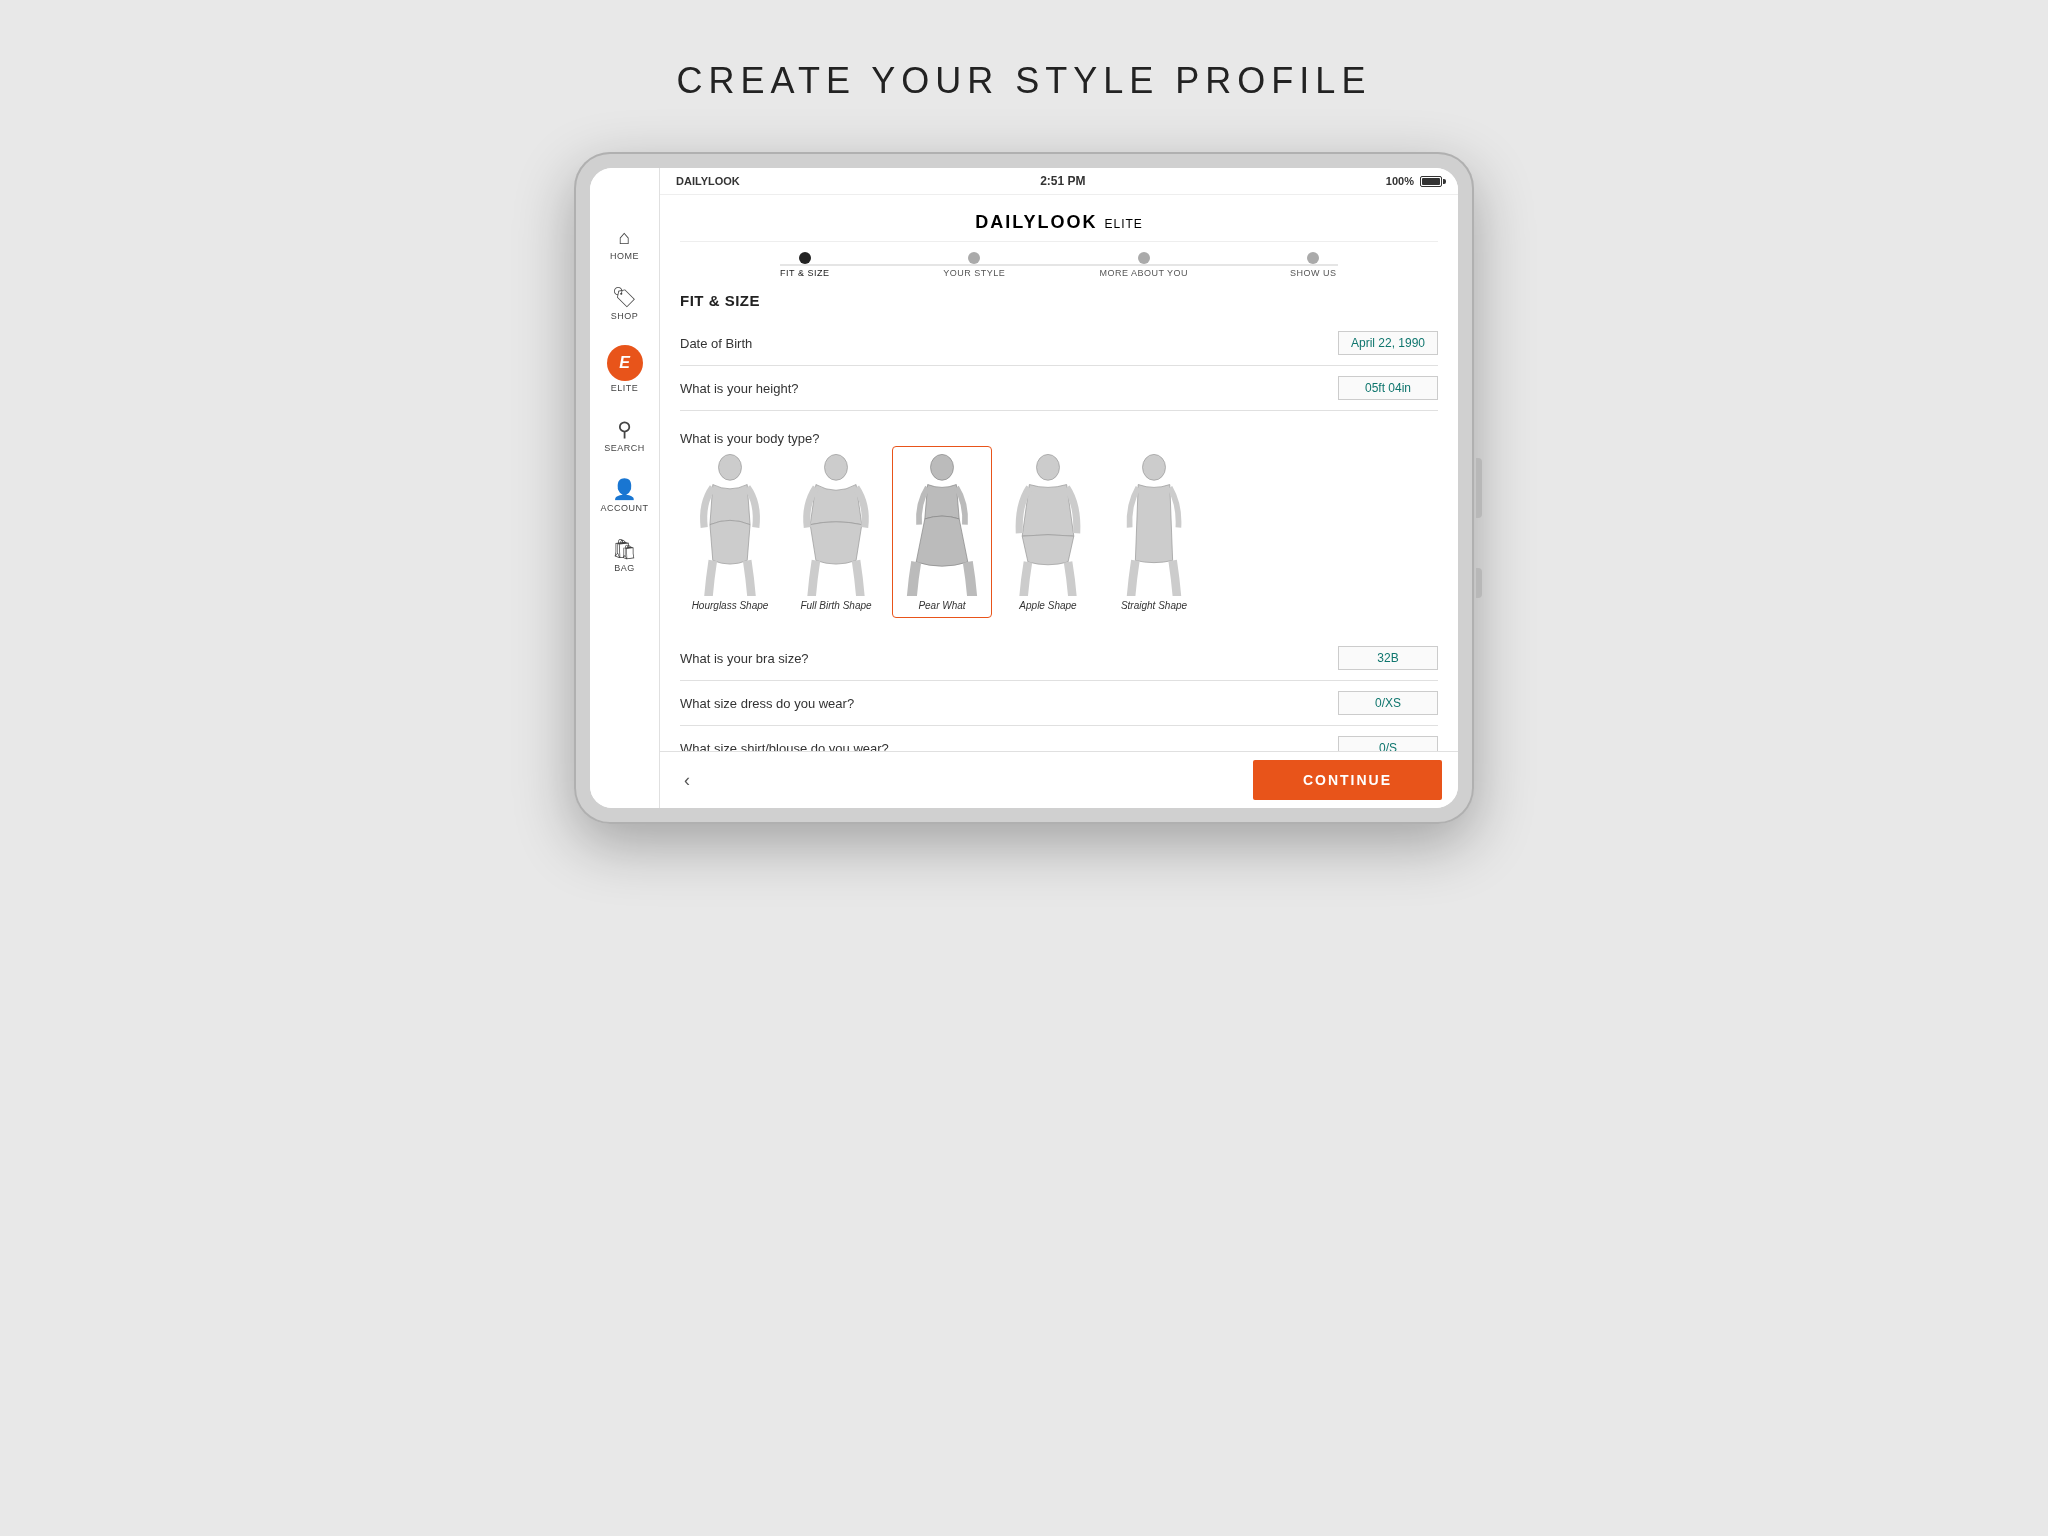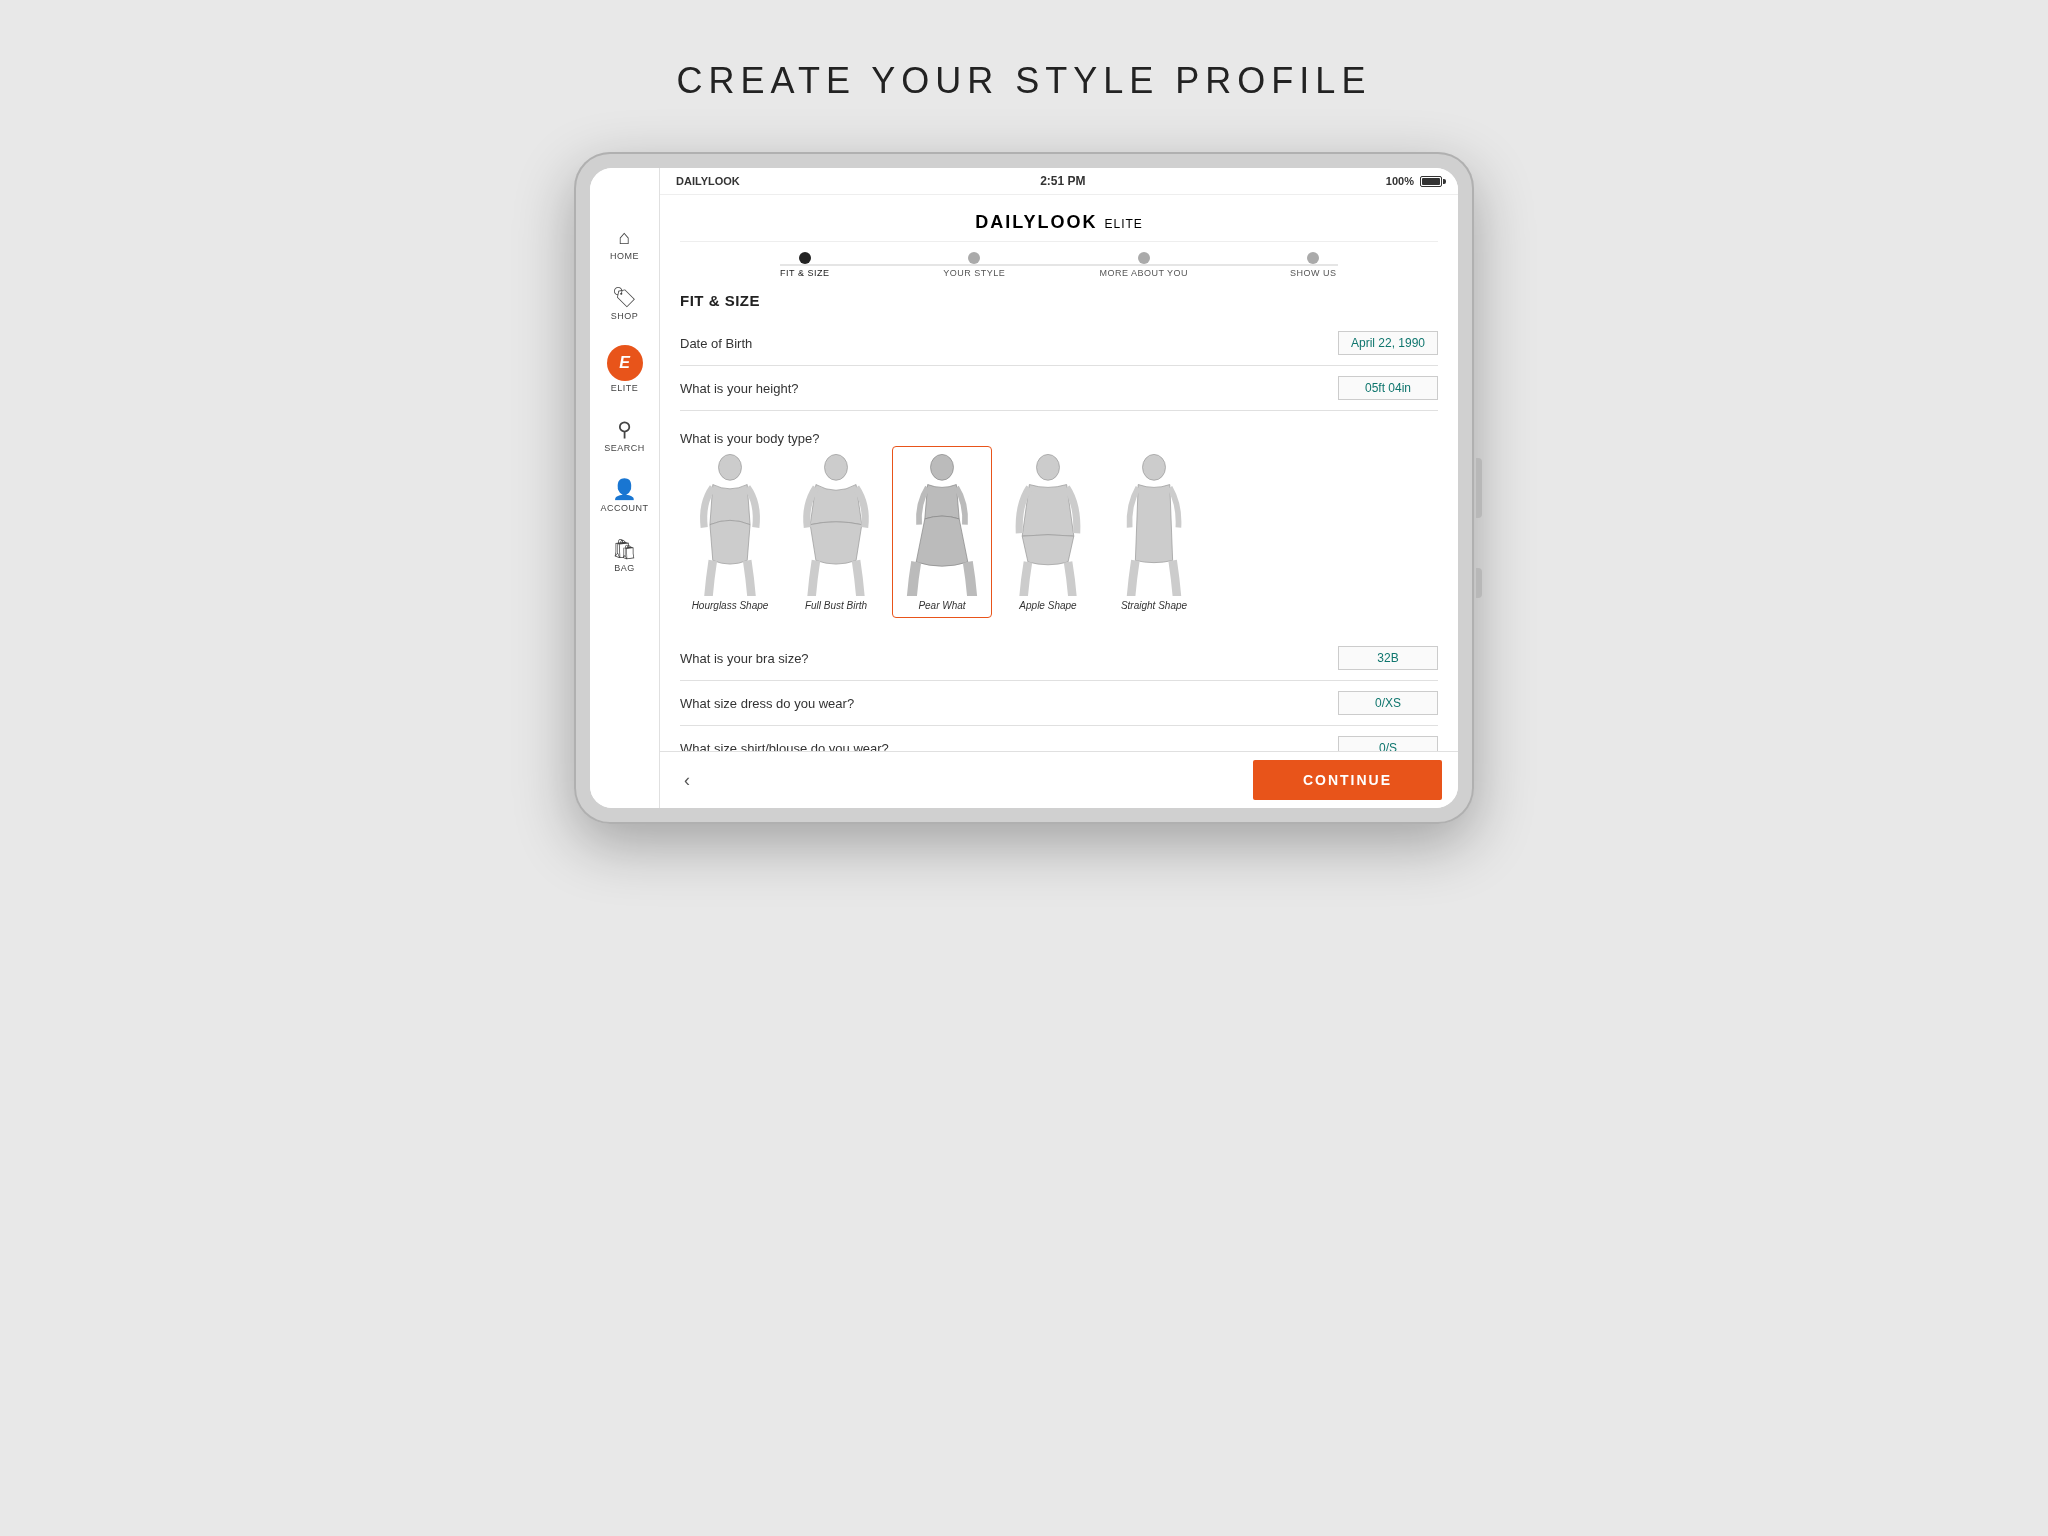--- a/index.html
+++ b/index.html
@@ -485,21 +485,21 @@
                   <g fill="#ccc" stroke="#999" stroke-width="0.5">
                     <ellipse cx="30" cy="10" rx="8" ry="9"></ellipse>
                     <path d="M16,22 Q30,30 44,22 L48,50 Q30,46 12,50 Z" fill="#ccc"></path>
                     <path d="M12,50 Q30,46 48,50 L44,75 Q30,80 16,75 Z" fill="#ccc"></path>
                     <path d="M16,24 Q8,36 10,52" stroke="#ccc" stroke-width="5" fill="none"></path>
                     <path d="M44,24 Q52,36 50,52" stroke="#ccc" stroke-width="5" fill="none"></path>
                     <path d="M16,75 Q14,88 13,100" stroke="#ccc" stroke-width="6" fill="none"></path>
                     <path d="M44,75 Q46,88 47,100" stroke="#ccc" stroke-width="6" fill="none"></path>
                   </g>
                 </svg>
-                <span class="body-type-name">Full Bust Birth</span>
+                <span class="body-type-name">Full Birth Shape</span>
               </div>
 
               <div class="body-type-item selected">
                 <svg class="figure-svg" viewBox="0 0 60 100">
                   <g fill="#bbb" stroke="#888" stroke-width="0.5">
                     <ellipse cx="30" cy="10" rx="8" ry="9"></ellipse>
 
                     <path d="M20,22 Q30,26 40,22 L42,46 Q30,42 18,46 Z" fill="#bbb"></path>
 
                     <path d="M18,46 Q30,42 42,46 L48,76 Q30,82 12,76 Z" fill="#bbb"></path>

